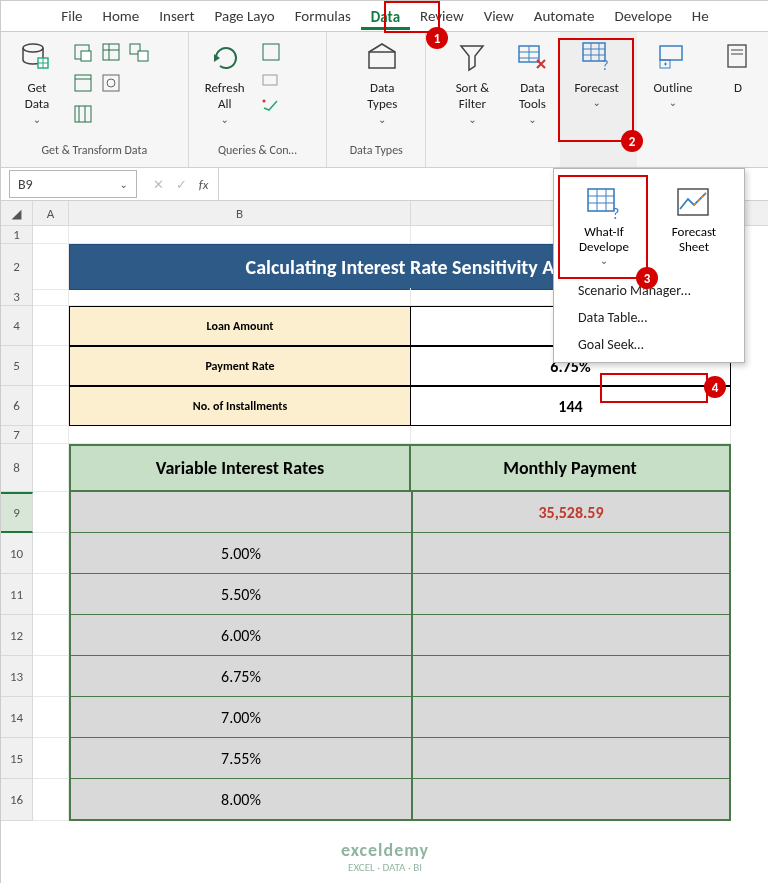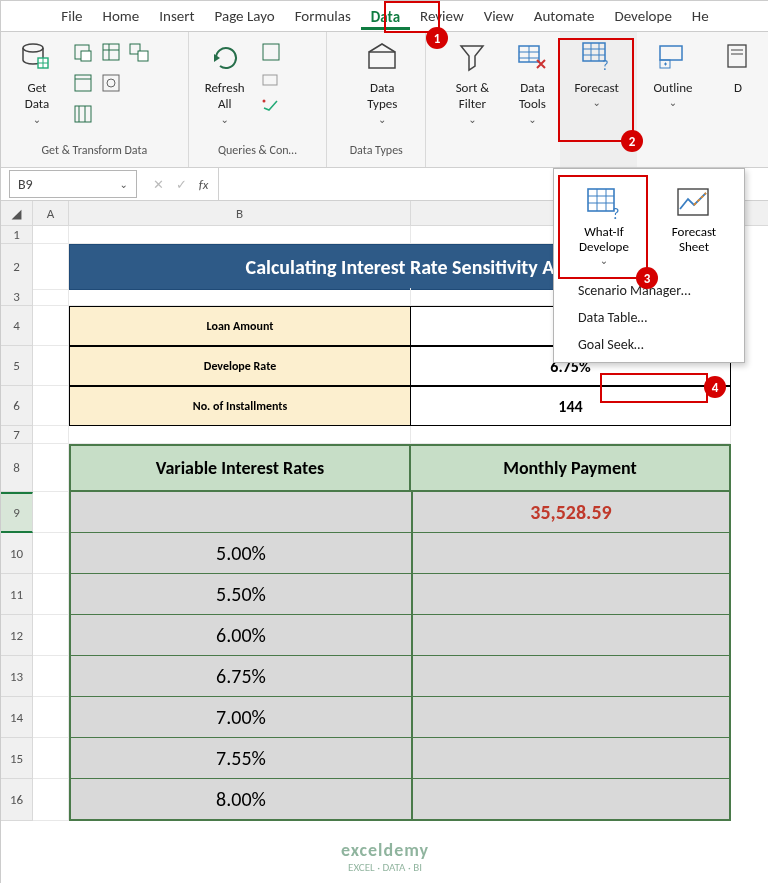--- a/index.html
+++ b/index.html
@@ -264,21 +264,21 @@
     border: 2px solid #4a7a4a;
     font-weight: 700;
     font-size: 18px;
     display: flex; align-items: center; justify-content: center;
     height: 44px;
   }
   .data-b, .data-c {
     background: #d9d9d9;
     border-left: 2px solid #4a7a4a;
     border-bottom: 1px solid #4a7a4a;
-    font-size: 20px;
+    font-size: 16px;
     display: flex; align-items: center; justify-content: center;
     height: 40px;
   }
   .data-c {
     border-right: 2px solid #4a7a4a;
   }
   .data-row9-c {
     color: #c0392b;
     font-weight: 600;
   }
@@ -559,21 +559,21 @@
 
     <div class="row">
       <div class="rowhead">4</div>
       <div class="cell-thin"></div>
       <div class="cream-label">Loan Amount</div>
       <div class="cream-value">$3</div>
     </div>
     <div class="row">
       <div class="rowhead">5</div>
       <div class="cell-thin"></div>
-      <div class="cream-label">Develope Rate</div>
+      <div class="cream-label">Payment Rate</div>
       <div class="cream-value">6.75%</div>
     </div>
     <div class="row">
       <div class="rowhead">6</div>
       <div class="cell-thin"></div>
       <div class="cream-label">No. of Installments</div>
       <div class="cream-value">144</div>
     </div>
 
     <div class="row" style="height:18px">

